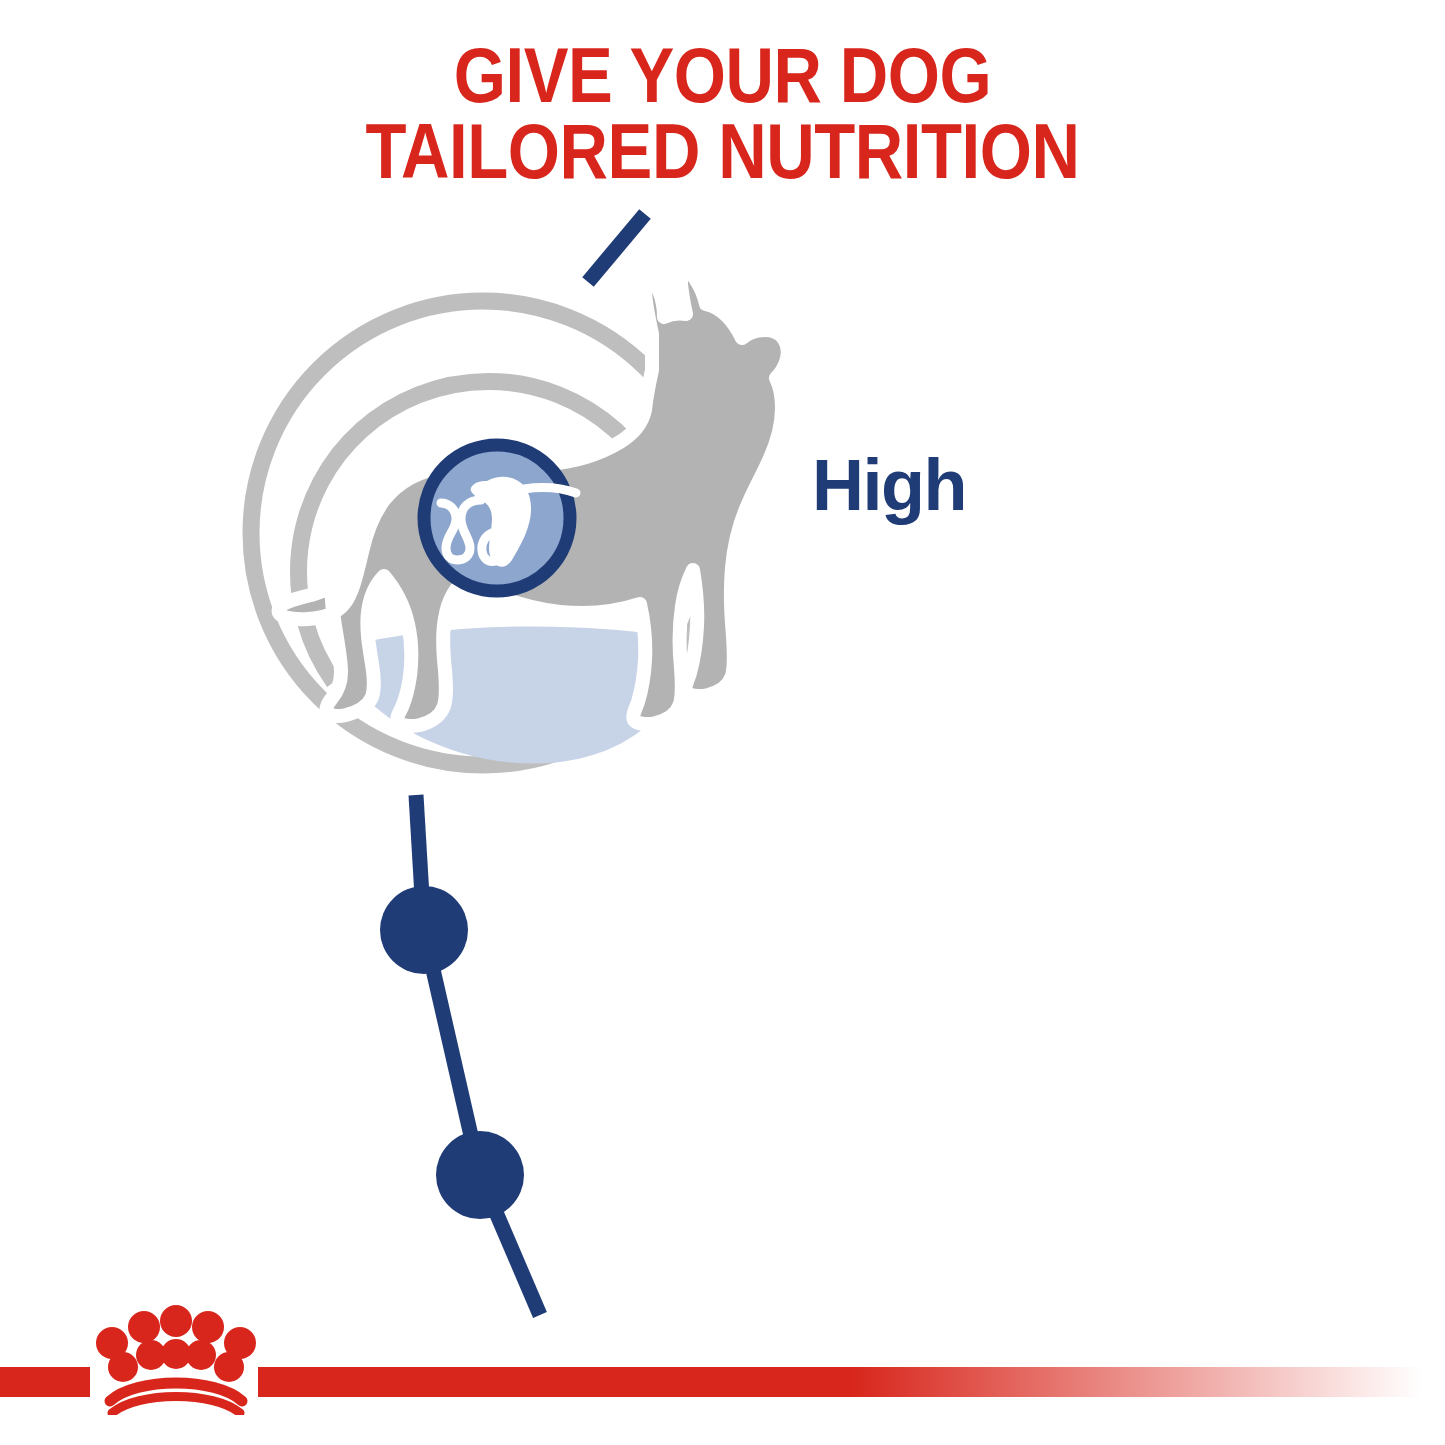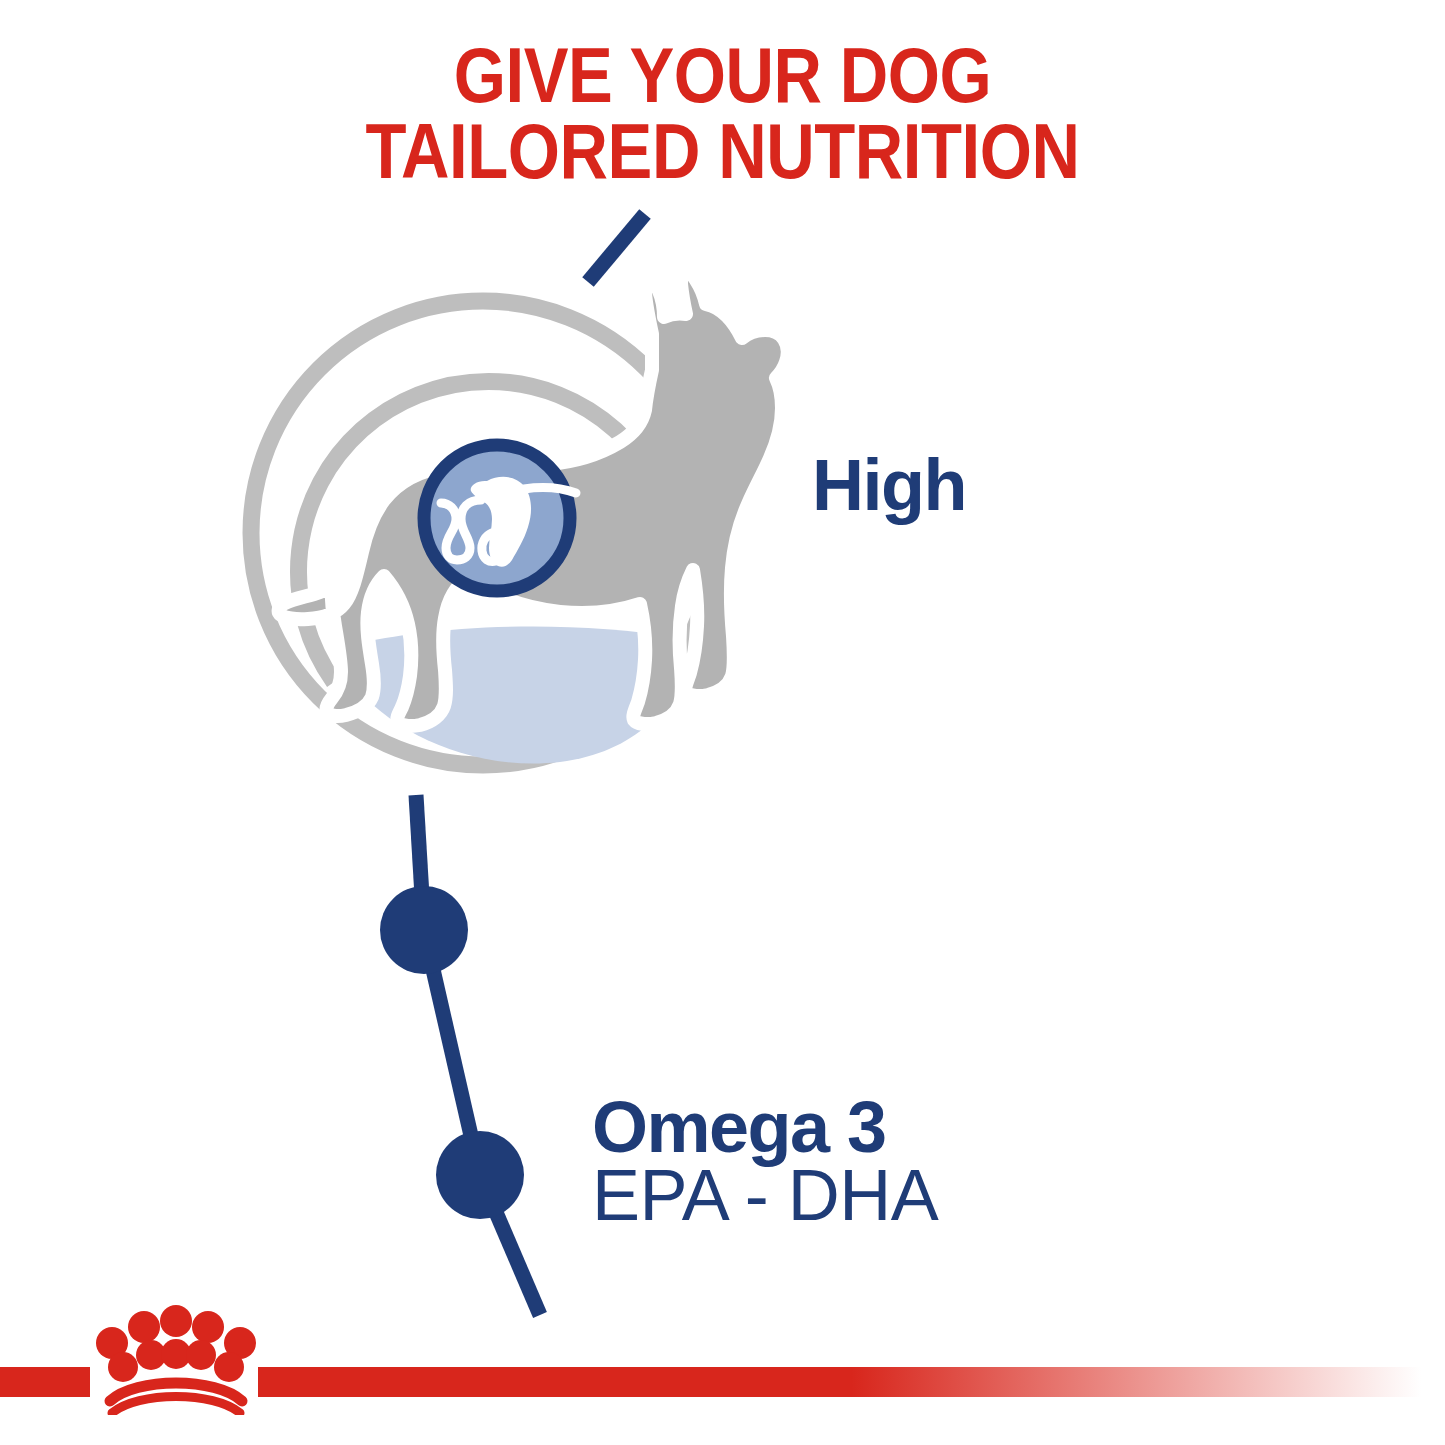--- a/index.html
+++ b/index.html
@@ -276,24 +276,20 @@
     </svg>
   </div>
 
   <div class="feature-label" id="label-digestibility">
     <span class="fl-line">High</span>
   </div>
 
   <div class="feature-label" id="label-bone">
   </div>
 
-  <div class="feature-label" id="label-omega">
-    <span class="fl-line">Omega 3</span>
-    <span class="fl-sub">EPA - DHA</span>
-  </div>
 
   <div id="brand-bar">
     <div id="bar-left"></div>
     <div id="bar-right"></div>
   </div>
 
   <div id="crown-logo">
     <svg width="175" height="118" viewBox="0 0 175 118" xmlns="http://www.w3.org/2000/svg">
       <g fill="#D8261C">
 

